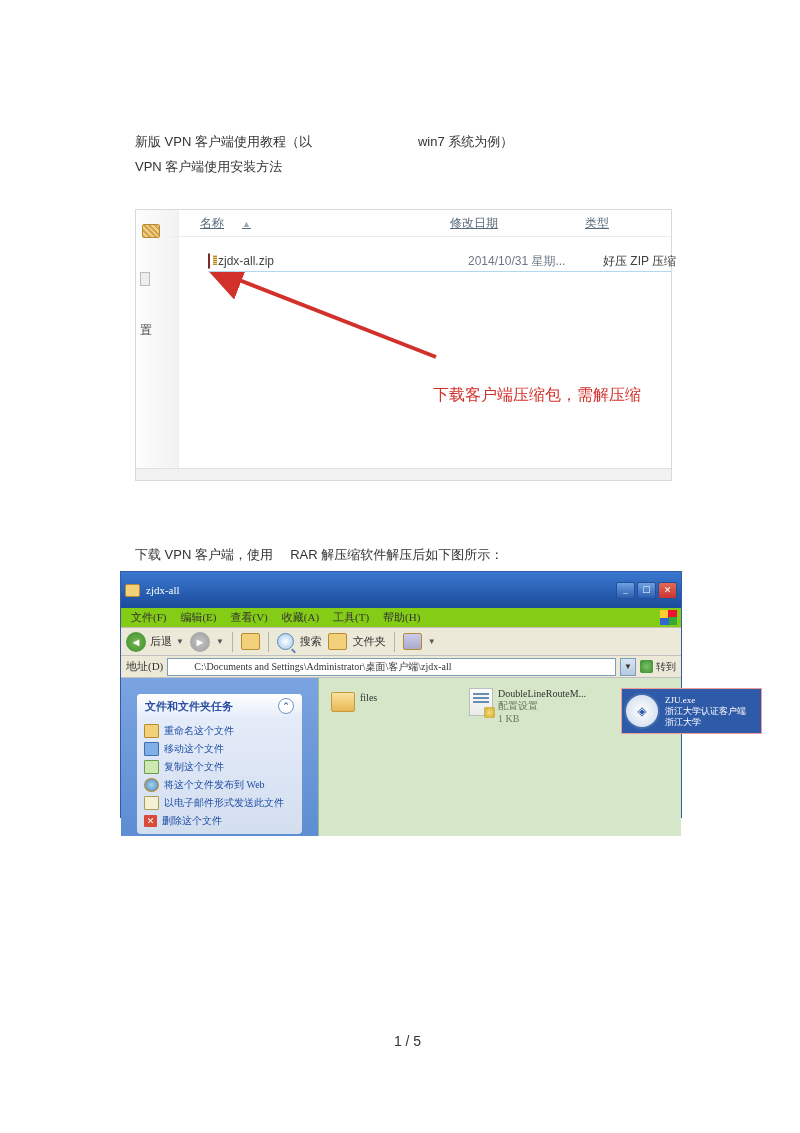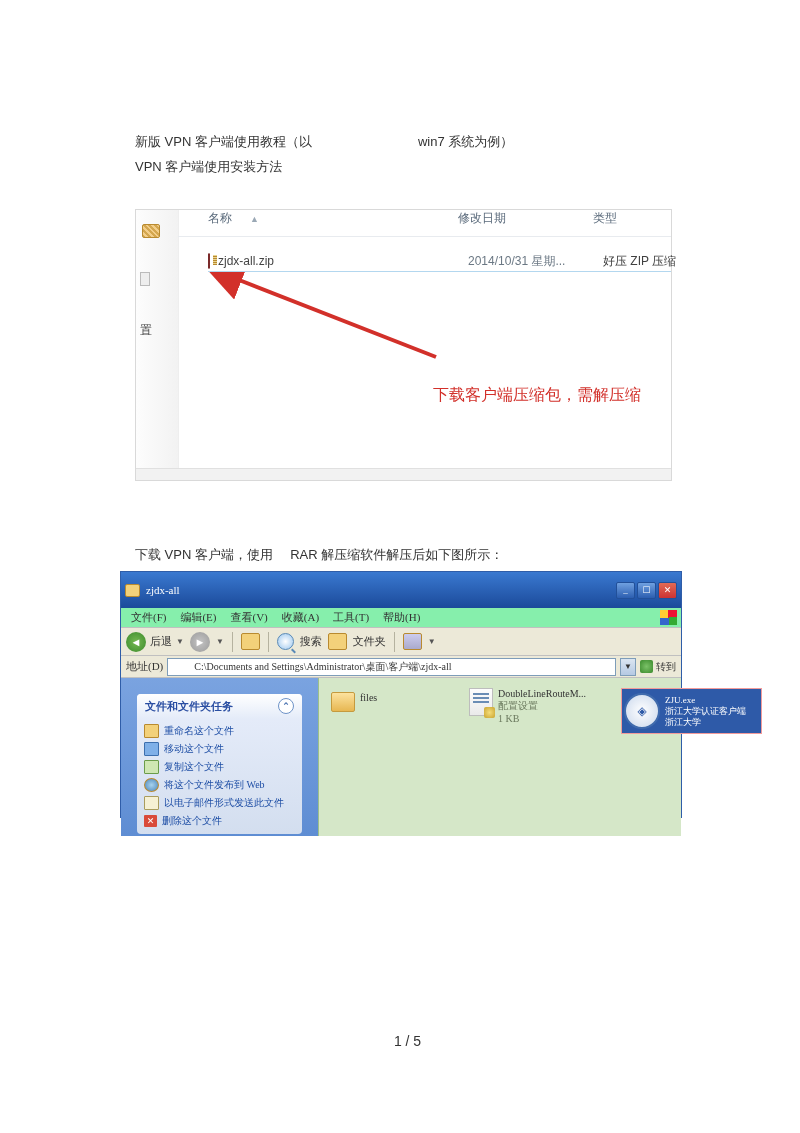--- a/index.html
+++ b/index.html
@@ -35,25 +35,26 @@
   .shot1-leftcol .side-icon {
     width:16px; height:12px; margin: 14px 0 0 6px;
     background: repeating-linear-gradient(45deg,#d4a74f 0 2px,#f3ce8a 2px 4px);
     border:1px solid #b98a2f; border-radius:2px;
   }
   .shot1-leftcol .side-handle {
     margin-top: 34px; margin-left:4px; width:8px; height:12px;
     border:1px solid #bbb; background:#eee;
   }
   .shot1-header {
-    position:absolute; left:42px; right:0; top:0; height:26px;
-    display:flex; align-items:flex-start;
+    position:absolute; left:34px; right:0; top:0; height:26px;
+    display:flex; align-items:center;
     font-size:12px; color:#5a6a7b;
     padding-left: 30px;
     border-bottom: 1px solid #e8ebef;
+    text-decoration: underline;
   }
   .hcol-name { flex: 0 0 250px; }
   .hcol-date { flex: 0 0 135px; }
   .hcol-type { flex: 0 0 60px; }
   .sort-caret { font-size:9px; color:#9aa8b5; margin-left:18px;}
   .shot1-row {
     position:absolute; left:72px; right:0; top:41px; height:20px;
     display:flex; align-items:center;
     font-size:12px; color:#444;
     border-bottom:1px solid #b3d7ef;
@@ -89,21 +90,21 @@
     color:#fff; display:flex; align-items:center; padding:0 4px;
   }
   .xp-title .folder-ico{
     width:13px;height:11px;background:#f3d17a;border:1px solid #b98a2f;border-radius:2px;margin-right:6px;
   }
   .xp-title .spacer{flex:1;}
   .xp-winbtns{display:flex;gap:2px;}
   .xp-winbtn{width:17px;height:15px;background:linear-gradient(#6fa0e0,#2c5eb0);border:1px solid #225099;color:#fff;font-size:9px;display:flex;align-items:center;justify-content:center;border-radius:2px;}
   .xp-winbtn.close{background:linear-gradient(#e26a55,#c33);}
   .xp-menu{
-    height:19px; background:#86efac; border-bottom:1px solid #c0c0c0;
+    height:19px; background:#84cc16; border-bottom:1px solid #c0c0c0;
     display:flex;align-items:center;padding-left:4px;gap:2px;color:#333;position:relative;
   }
   .xp-menu span{padding:2px 6px;}
   .xp-win-flag{position:absolute;right:4px;top:2px;width:17px;height:15px;
     background:conic-gradient(#e13 0 90deg,#3a3 0 180deg,#36c 0 270deg,#fc3 0);}
   .xp-tool{
     height:27px;background:#ece9d8;border-bottom:1px solid #c0c0c0;
     display:flex;align-items:center;padding:0 5px;gap:6px;color:#333;
   }
   .xp-tool .back{

